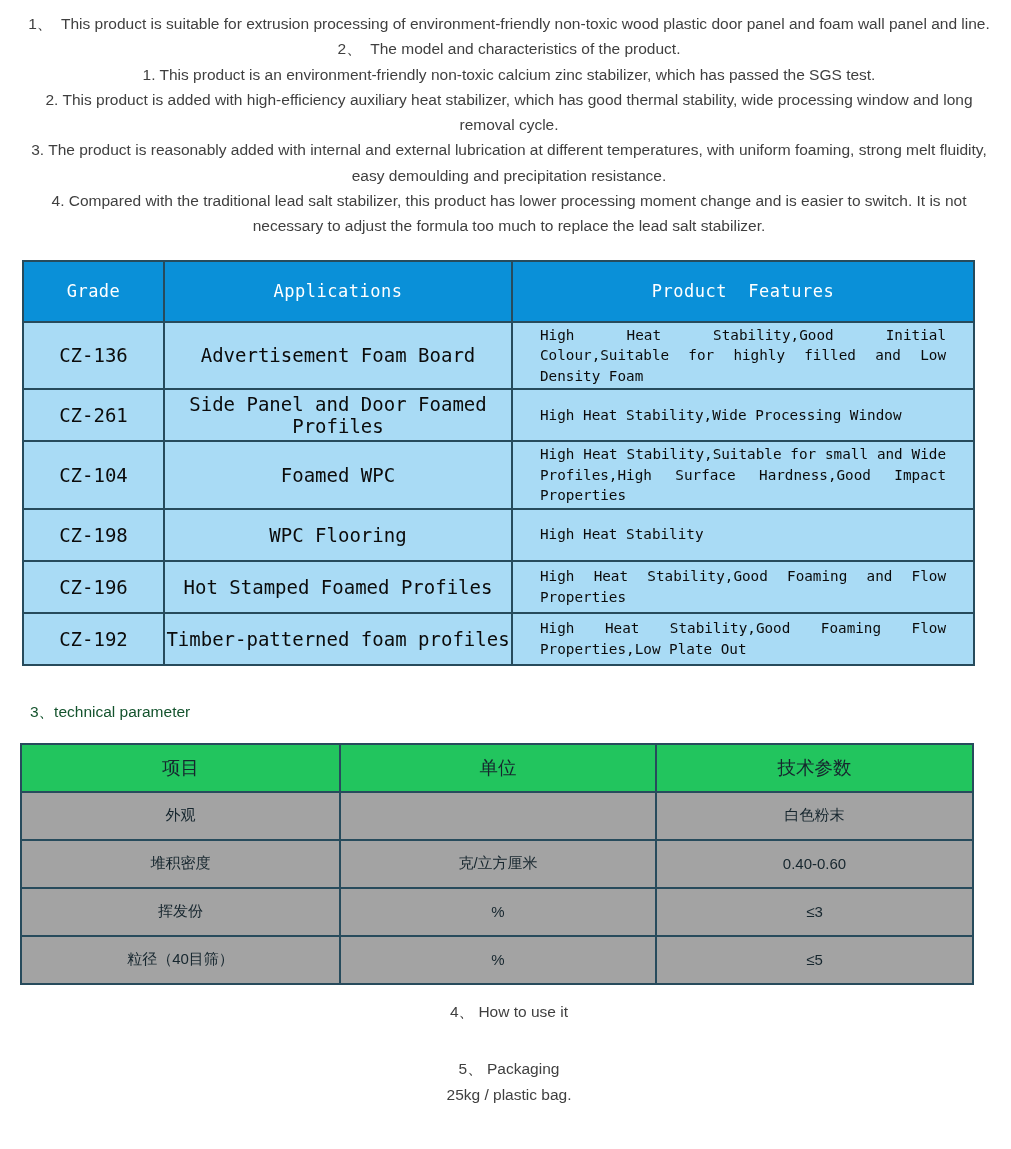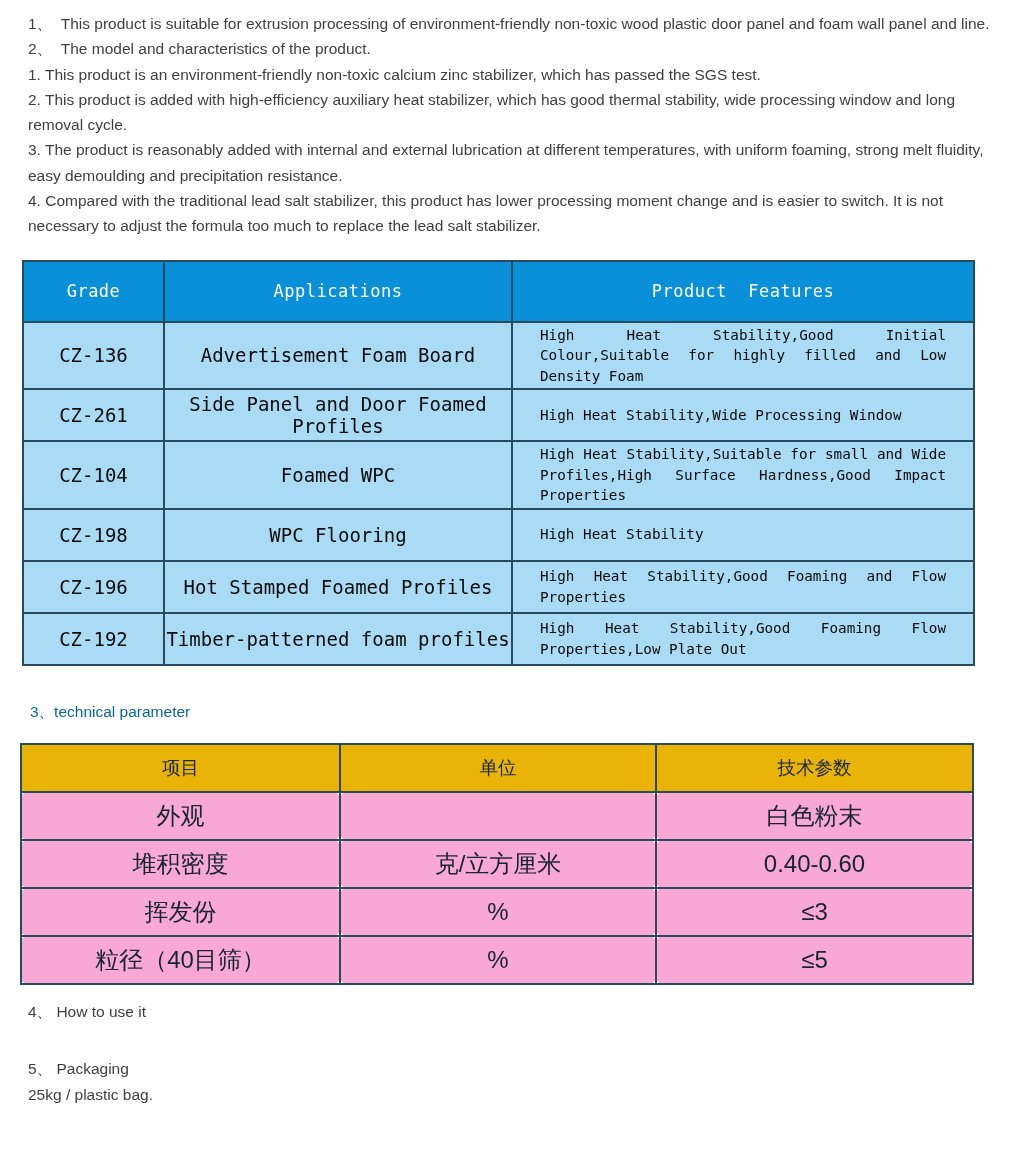--- a/index.html
+++ b/index.html
@@ -16,20 +16,21 @@
   }
   .page {
     padding-top: 11px;
   }
 
   
   .text-block {
     margin-left: 28px;
     margin-right: 23px;
     width: 962px;
+    text-align: center;
   }
   .text-block p {
     margin: 0;
     font-size: 15.5px;
     line-height: 25.3px;
     white-space: pre-wrap;
     color: #3f3f3f;
   }
 
   
@@ -80,41 +81,40 @@
     width: 952px;
     margin: 19px 0 0 20px;
   }
   table.tech th, table.tech td {
     border: 2px solid #274b5c;
     text-align: center;
     vertical-align: middle;
     overflow: hidden;
   }
   table.tech th {
-    background: #eab308;
+    background: #22c55e;
     color: #16262e;
     font-weight: normal;
     font-size: 18.5px;
     height: 44px;
   }
   table.tech td {
-    background: #f9a8d4;
+    background: #a3a3a3;
     color: #16262e;
-    font-size: 24px;
+    font-size: 15px;
     height: 44px;
-    border-radius: 7px;
   }
 
   
   .section-heading {
     margin: 0;
     font-size: 15.5px;
     line-height: 25.3px;
     white-space: pre-wrap;
-    color: #0369a1;
+    color: #14532d;
   }
   .sec3 { margin: 33px 0 0 30px; }
   .sec4 { margin: 14px 0 0 28px; }
   .sec5 { margin: 32px 0 0 28px; }
 </style>
 </head>
 <body>
 
 <div class="page">
 

